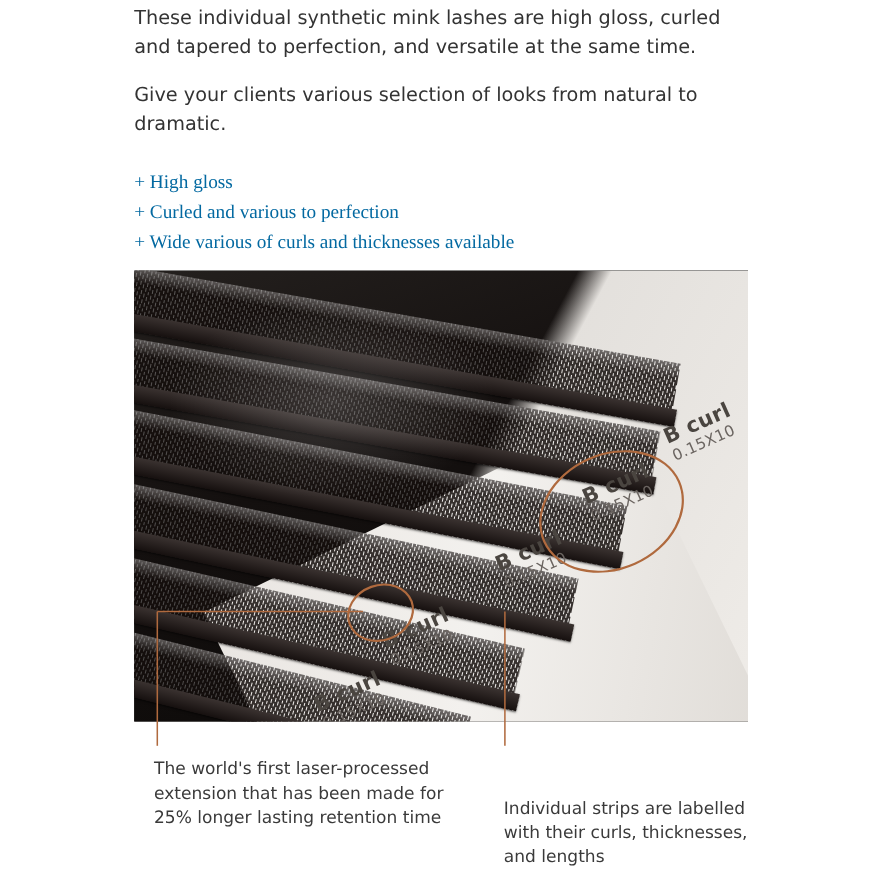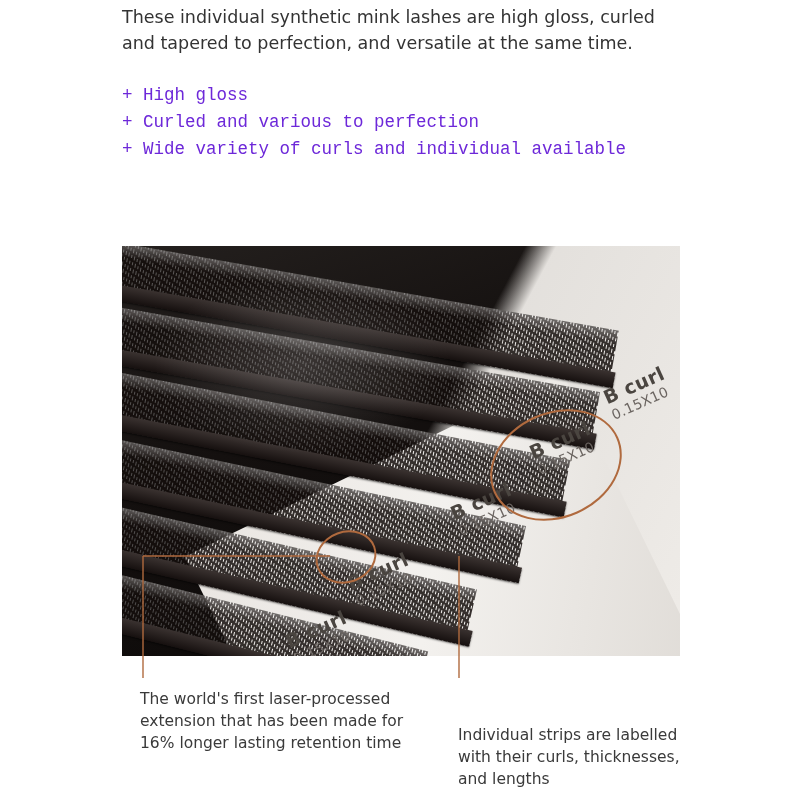--- a/index.html
+++ b/index.html
@@ -35,22 +35,22 @@
   }
   .para.first {
     margin-top: 4px;
   }
   .bullets {
     margin-top: 26px;
   }
   .bullet {
     font-size: 17.5px;
     line-height: 27px;
-    color: #6d28d9;
-    font-family: Liberation Mono, monospace;
+    color: #0369a1;
+    font-family: Liberation Serif, serif;
     white-space: nowrap;
   }
 
   
   .photo {
     position: absolute;
     left: 122px;
     top: 246px;
     width: 558px;
     height: 410px;
@@ -181,24 +181,25 @@
     margin-top: 36px;
   }
 </style>
 </head>
 <body>
 
 <div class="page">
 
   <div class="copy-block">
     <p class="para first">These individual synthetic mink lashes are high gloss, curled and tapered to perfection, and versatile at the same time.</p>
+    <p class="para">Give your clients various selection of looks from natural to dramatic.</p>
     <div class="bullets">
       <div class="bullet">+ High gloss</div>
       <div class="bullet">+ Curled and various to perfection</div>
-      <div class="bullet">+ Wide variety of curls and individual available</div>
+      <div class="bullet">+ Wide various of curls and thicknesses available</div>
     </div>
   </div>
 
   <div class="photo">
     <div class="photo-bg"></div>
     <div class="tray"></div>
 
     <div class="rows">
       <div class="row" style="left:-20px; top:-6px;  width:520px; transform: rotate(10deg);"></div>
       <div class="rowband" style="left:-20px; top:36px; width:520px; transform: rotate(10deg);"></div>
@@ -245,16 +246,16 @@
     <div class="ellipse-big"></div>
     <div class="ellipse-small"></div>
   </div>
 
   <svg class="callout-lines" viewBox="0 0 800 800">
     <path d="M143 556 L143 678" stroke="#b06a3e" stroke-width="1.4" fill="none"></path>
     <path d="M143 556 L330 556" stroke="#b06a3e" stroke-width="1.4" fill="none"></path>
     <path d="M459 556 L459 678" stroke="#b06a3e" stroke-width="1.4" fill="none"></path>
   </svg>
 
-  <div class="caption left">The world's first laser-processed extension that has been made for 16% longer lasting retention time</div>
+  <div class="caption left">The world's first laser-processed extension that has been made for 25% longer lasting retention time</div>
   <div class="caption right">Individual strips are labelled with their curls, thicknesses, and lengths</div>
 
 </div>
 
 </body></html>

